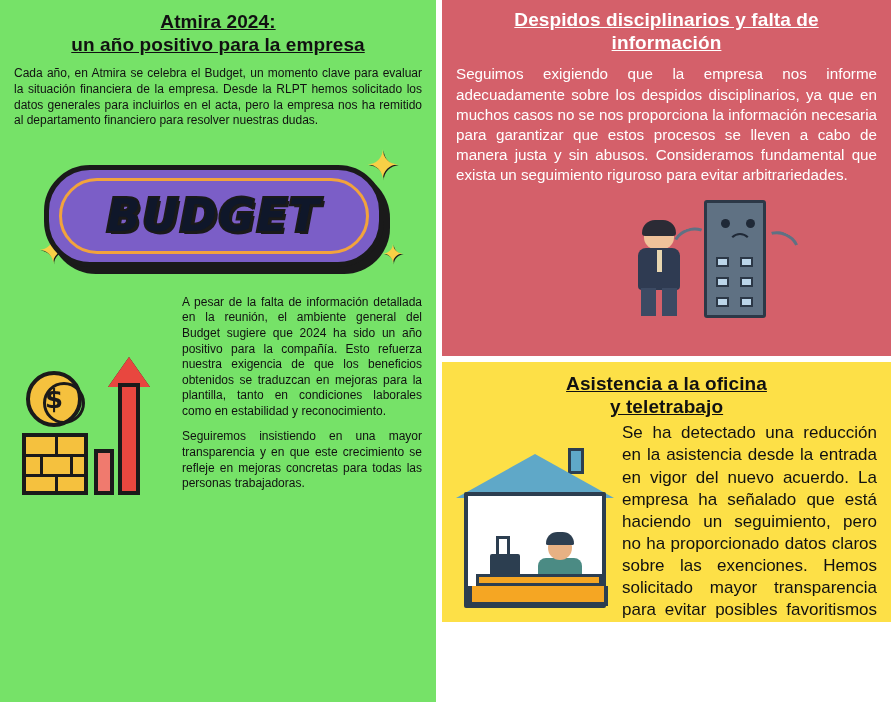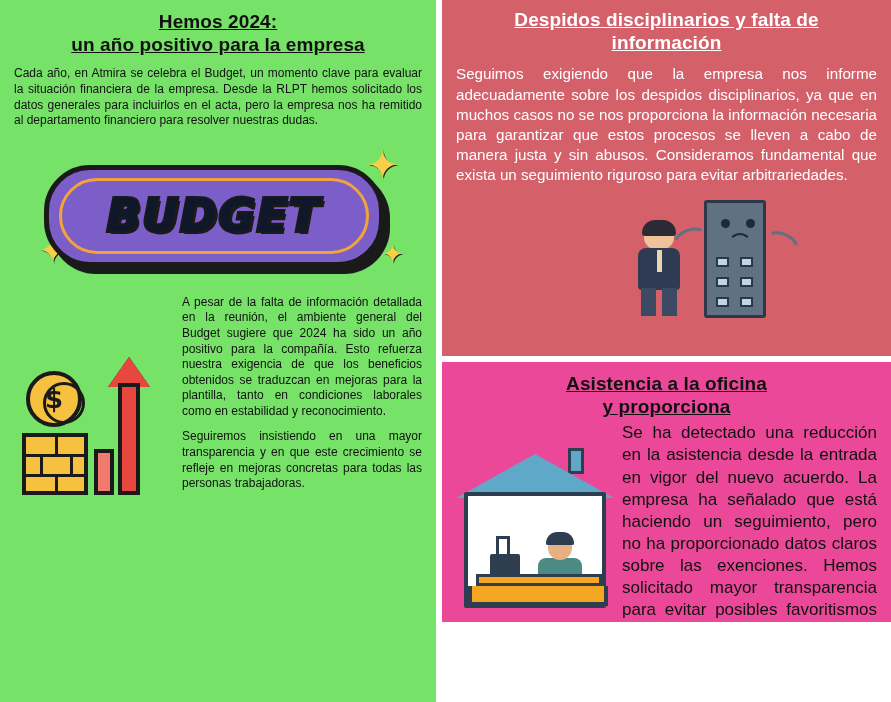--- a/index.html
+++ b/index.html
@@ -37,21 +37,21 @@
   }
   .panel-red {
     background: #d4606a;
     box-sizing: border-box;
     padding: 8px 14px 6px 14px;
     height: 356px;
     position: relative;
     overflow: hidden;
   }
   .panel-cream {
-    background: #ec4899;
+    background: #fde047;
     box-sizing: border-box;
     padding: 10px 14px 6px 14px;
     height: 260px;
     position: relative;
     overflow: hidden;
   }
   h1.title {
     margin: 0;
     font-size: 19px;
     line-height: 1.22;
@@ -491,21 +491,21 @@
   }
   .cream-text p.body { font-size: 17px; }
 </style>
 </head>
 <body>
 
 <div class="page">
 
   <div class="col-left">
     <h1 class="title">
-      <span>Hemos 2024:</span><br>
+      <span>Atmira 2024:</span><br>
       <span>un año positivo para la empresa</span>
     </h1>
 
     <p class="body left-top-text">Cada año, en Atmira se celebra el Budget, un momento clave para evaluar la situación financiera de la empresa. Desde la RLPT hemos solicitado los datos generales para incluirlos en el acta, pero la empresa nos ha remitido al departamento financiero para resolver nuestras dudas.</p>
 
     <div class="budget-art">
       <div class="spark s1">✦</div>
       <div class="spark s2">✦</div>
       <div class="spark s3">✦</div>
       <div class="budget-pill">
@@ -572,21 +572,21 @@
           <span class="win" style="left:33px; top:74px;"></span>
           <span class="win" style="left:9px;  top:94px;"></span>
           <span class="win" style="left:33px; top:94px;"></span>
         </div>
       </div>
     </div>
 
     <div class="panel-cream">
       <h1 class="title">
         <span>Asistencia a la oficina</span><br>
-        <span>y proporciona</span>
+        <span>y teletrabajo</span>
       </h1>
 
       <div class="cream-lower">
         <div class="house-art">
           <div class="chimney"></div>
           <div class="roof"></div>
           <div class="house">
             <span class="h-win a"></span>
             <span class="h-win b"></span>
           </div>

